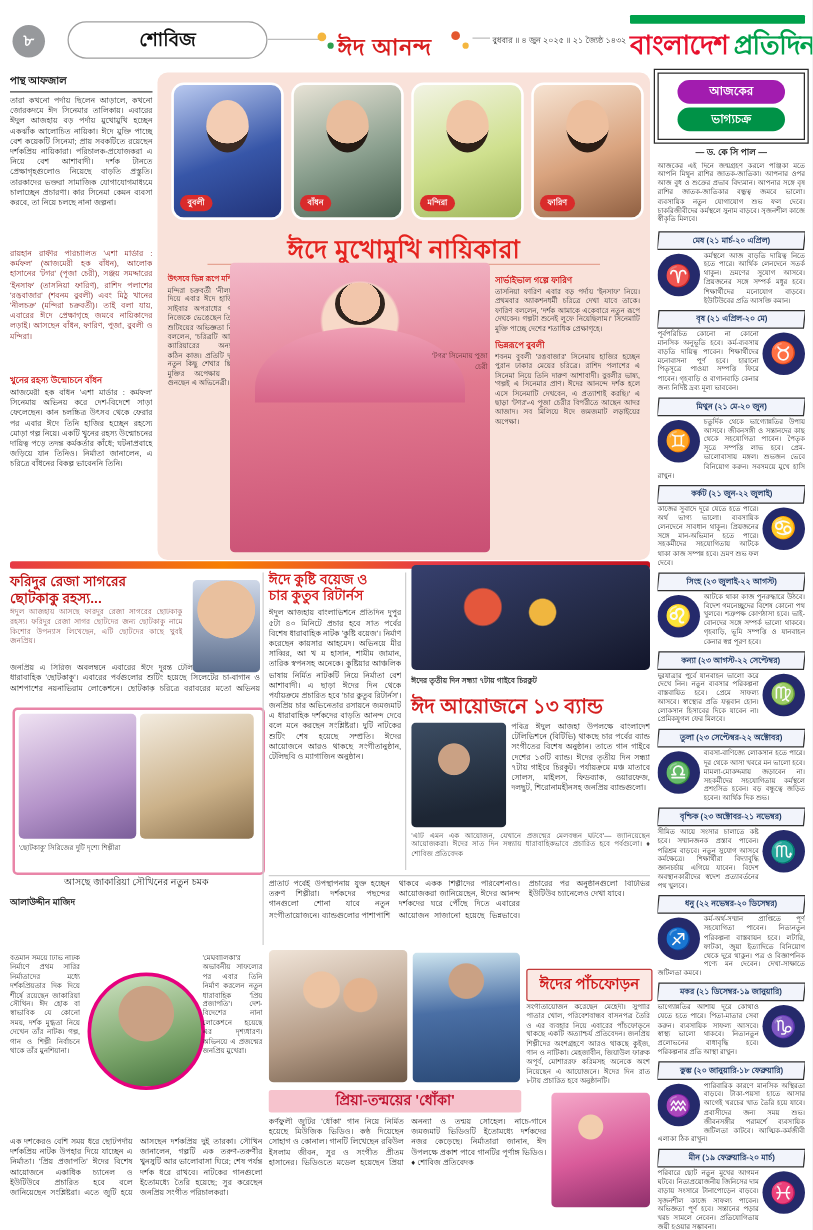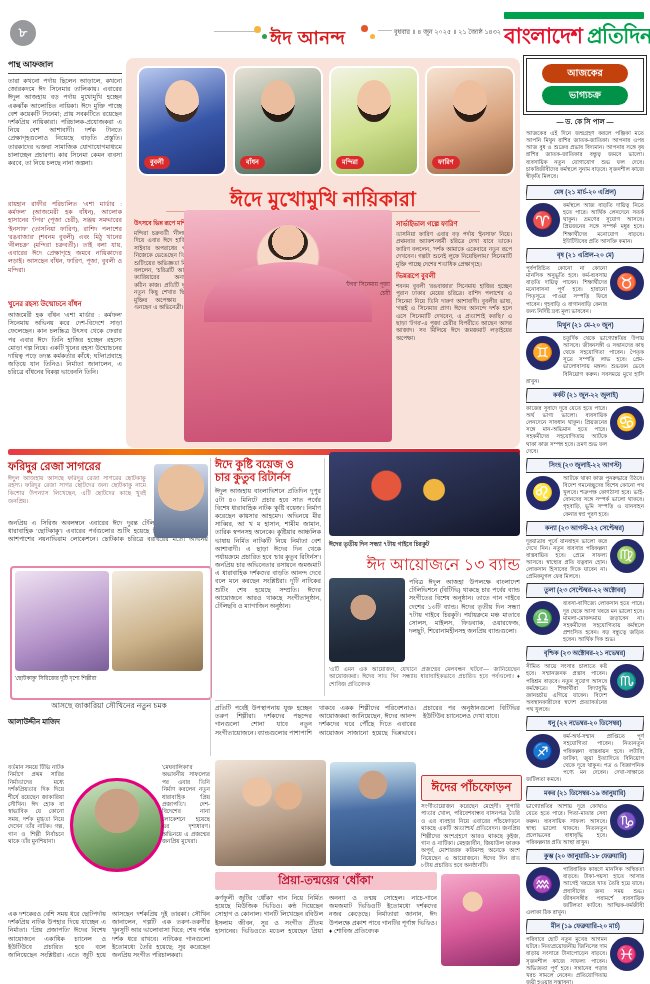--- a/index.html
+++ b/index.html
@@ -29,21 +29,21 @@
   .star-card{width:86px;height:106px;border-radius:10px;border:2px solid #ffffff;position:absolute;top:8px;overflow:hidden;}
   .star-badge{position:absolute;bottom:5px;left:5px;background:#d92b2b;color:#fff;border-radius:8px;
          padding:1px 6px;font-size:6.4px;font-weight:bold;}
   .lead-headline{font-size:20px;font-weight:bold;color:#e5231f;text-align:center;letter-spacing:.3px;}
   .byline{font-size:8px;font-weight:bold;color:#111;}
   .photo{border-radius:4px;}
   .caption{font-size:6px;font-weight:bold;color:#333;}
   
   .hl-maroon{font-size:11px;font-weight:bold;color:#c21818;line-height:1.15;}
   .hl-red-sm{font-size:11px;font-weight:bold;color:#d42020;line-height:1.2;}
-  .hl-band{font-size:16px;font-weight:normal;color:#d42020;text-align:right;}
+  .hl-band{font-size:16px;font-weight:bold;color:#d42020;text-align:left;}
   .deck{font-size:5.9px;color:#8a5a5a;line-height:1.3;}
   .stills-box{border:2px solid #e985a8;border-radius:4px;background:#fff;padding:3px;}
   .kicker{font-size:7.5px;color:#222;text-align:center;}
   .hl-magenta{font-size:21px;font-weight:bold;color:#e6007e;text-align:center;}
   .ring-photo{border-radius:50%;border:3px solid #e6007e;}
   .box-red-hl{border:1px solid #c23a3a;background:#fbe9e4;color:#cf1c1c;font-weight:bold;font-size:12px;
          display:flex;align-items:center;justify-content:center;border-radius:2px;}
   .dhoka-banner{background:#f6c3cd;color:#c01330;font-weight:bold;font-size:11.5px;
          display:flex;align-items:center;justify-content:center;border-radius:2px;}
   .cols2{column-count:2;column-gap:6px;}
@@ -67,20 +67,23 @@
   .ztext{font-size:5.5px;line-height:1.3;color:#2b2b2b;text-align:justify;}
 </style>
 </head>
 <body>
 
 <div id="page">
 
   <div class="abs pgnum" style="left:10px;top:20px;">
     <span>৮</span>
   </div>
+  <div class="abs section-pill" style="left:54px;top:17px;">
+    <span>শোবিজ</span>
+  </div>
   <div class="abs" style="left:214px;top:31px;width:42px;height:1px;background:#bdbdbd;"></div>
   <div class="abs" style="left:256px;top:18px;width:118px;height:30px;">
     <span class="dot" style="left:-2px;top:8px;width:7px;height:7px;background:#f4b63f;"></span>
     <span class="dot" style="left:6px;top:16px;width:5px;height:5px;background:#2e9e4f;"></span>
     <span class="eid-banner abs" style="left:14px;top:6px;">ঈদ আনন্দ</span>
     <span class="dot" style="right:6px;top:7px;width:7px;height:7px;background:#e4572e;"></span>
     <span class="dot" style="right:-1px;top:16px;width:5px;height:5px;background:#f4b63f;"></span>
   </div>
   <div class="abs" style="left:378px;top:30px;width:14px;height:1px;background:#bdbdbd;"></div>
   <div class="abs date-txt" style="left:394px;top:27px;">বুধবার ॥ ৪ জুন ২০২৫ ॥ ২১ জ্যৈষ্ঠ ১৪৩২</div>
@@ -139,20 +142,21 @@
       <div class="tiny-txt just">তাসনিয়া ফারিণ এবার বড় পর্দায় 'ইনসাফ' নিয়ে। প্রথমবার অ্যাকশনধর্মী চরিত্রে দেখা যাবে তাকে। ফারিণ বললেন, 'দর্শক আমাকে একেবারে নতুন রূপে দেখবেন। গল্পটা শুনেই লুফে নিয়েছিলাম।' সিনেমাটি মুক্তি পাচ্ছে দেশের শতাধিক প্রেক্ষাগৃহে।</div>
       <div class="red-sub">ভিন্নরূপে বুবলী</div>
       <div class="tiny-txt just">শবনম বুবলী 'রঙবাজার' সিনেমায় হাজির হচ্ছেন পুরান ঢাকার মেয়ের চরিত্রে। রাশিদ পলাশের এ সিনেমা নিয়ে তিনি দারুণ আশাবাদী। বুবলীর ভাষ্য, 'গল্পই এ সিনেমার প্রাণ। ঈদের আনন্দে দর্শক হলে এসে সিনেমাটি দেখবেন, এ প্রত্যাশাই করছি।' এ ছাড়া 'টগর'-এ পূজা চেরীর বিপরীতে আছেন আদর আজাদ। সব মিলিয়ে ঈদে জমজমাট লড়াইয়ের অপেক্ষা।</div>
     </div>
   </div>
 
   <div class="abs" style="left:8px;top:449px;width:512px;height:6px;background:linear-gradient(90deg,#e63946,#f77f00,#e63946,#c1121f);border-radius:2px;"></div>
 
   <div class="abs" style="left:8px;top:460px;width:200px;">
     <div class="hl-maroon">ফরিদুর রেজা সাগরের</div>
+    <div class="hl-maroon">ছোটকাকু রহস্য...</div>
     <div class="deck just ov" style="width:138px;height:42px;margin-top:2px;">ঈদুল আজহায় আসছে ফরিদুর রেজা সাগরের ছোটকাকু রহস্য। ফরিদুর রেজা সাগর ছোটদের জন্য ছোটকাকু নামে কিশোর উপন্যাস লিখেছেন, এটি ছোটদের কাছে খুবই জনপ্রিয়।</div>
     <div class="abs photo" style="left:146px;top:4px;width:54px;height:74px;background:radial-gradient(circle at 50% 32%,#e9c09e 0 40%,transparent 41%),linear-gradient(180deg,#cfd8e8 0%,#5d6f8e 100%);"></div>
     <div class="body-txt just ov" style="height:22px;margin-top:2px;">জনপ্রিয় এ সিরিজ অবলম্বনে এবারের ঈদে দুরন্ত টেলিভিশনে প্রচারিত হবে ধারাবাহিক 'ছোটকাকু'। এবারের পর্বগুলোর শুটিং হয়েছে সিলেটের চা-বাগান ও আশপাশের নয়নাভিরাম লোকেশনে। ছোটকাকু চরিত্রে বরাবরের মতো অভিনয় করেছেন আফজাল হোসেন। পরিবারের সবাই মিলে দেখার মতো এ আয়োজন। ♦ শোবিজ প্রতিবেদক</div>
   </div>
   <div class="abs stills-box" style="left:10px;top:566px;width:192px;height:124px;">
     <div style="display:flex;gap:3px;">
       <div class="photo" style="width:94px;height:100px;background:linear-gradient(160deg,#efe2f2 0%,#b493c9 60%,#7b5e9a 100%);"></div>
       <div class="photo" style="width:91px;height:100px;background:linear-gradient(160deg,#f3ece0 0%,#cbb189 60%,#8d7350 100%);"></div>
     </div>
     <div class="caption" style="margin-top:3px;font-weight:normal;font-size:5.6px;">'ছোটকাকু' সিরিজের দুটি দৃশ্যে শিল্পীরা</div>
@@ -189,29 +193,29 @@
   <div class="abs body-txt just cols2 ov" style="left:8px;top:910px;width:202px;height:70px;">এক দশকেরও বেশি সময় ধরে ছোটপর্দায় দর্শকপ্রিয় নাটক উপহার দিয়ে যাচ্ছেন এ নির্মাতা। 'প্রিয় প্রজাপতি' ঈদের বিশেষ আয়োজনে একাধিক চ্যানেল ও ইউটিউবে প্রচারিত হবে বলে জানিয়েছেন সংশ্লিষ্টরা। এতে জুটি হয়ে আসছেন দর্শকপ্রিয় দুই তারকা। সৌখিন জানালেন, গল্পটি এক তরুণ-তরুণীর খুনসুটি আর ভালোবাসা ঘিরে; শেষ পর্যন্ত দর্শক ধরে রাখবে। নাটকের গানগুলো ইতোমধ্যে তৈরি হয়েছে; সুর করেছেন জনপ্রিয় সংগীত পরিচালকরা।</div>
 
   <div class="abs photo" style="left:215px;top:760px;width:111px;height:106px;background:radial-gradient(circle at 38% 30%,#ecc3a2 0 14%,transparent 15%),radial-gradient(circle at 66% 34%,#e3b38f 0 13%,transparent 14%),linear-gradient(165deg,#f0e4d8 0%,#b49b86 60%,#6f5a48 100%);"></div>
   <div class="abs photo" style="left:330px;top:762px;width:86px;height:104px;background:radial-gradient(circle at 50% 22%,#caa184 0 15%,transparent 16%),linear-gradient(175deg,#cfe6f0 0%,#4a6fa5 45%,#2b4a77 100%);"></div>
 
   <div class="abs box-red-hl" style="left:421px;top:775px;width:99px;height:24px;">
     <span>ঈদের পাঁচফোড়ন</span>
   </div>
   <div class="abs tiny-txt just ov" style="left:421px;top:803px;width:99px;height:64px;">সংগীতায়োজন করেছেন মেহেদী। সুপারি পাতার খোল, পরিবেশবান্ধব বাসনপত্র তৈরি ও এর ব্যবহার নিয়ে এবারের পাঁচফোড়নে থাকছে একটি অত্যাশ্চর্য প্রতিবেদন। জনপ্রিয় শিল্পীদের অংশগ্রহণে আরও থাকছে কুইজ, গান ও নাটিকা। মেহজাবীন, জিয়াউল ফারুক অপূর্ব, মোশাররফ করিমসহ অনেকে অংশ নিয়েছেন এ আয়োজনে। ঈদের দিন রাত ৮টায় প্রচারিত হবে অনুষ্ঠানটি।</div>
 
-  <div class="abs dhoka-banner" style="left:215px;top:872px;width:222px;height:18px;">
+  <div class="abs dhoka-banner" style="left:215px;top:872px;width:202px;height:18px;">
     <span>প্রিয়া-তন্ময়ের 'ধোঁকা'</span>
   </div>
   <div class="abs body-txt just cols2 ov" style="left:215px;top:894px;width:222px;height:86px;">কর্ণফুলী জুটির 'ধোঁকা' গান নিয়ে নির্মিত হয়েছে মিউজিক ভিডিও। কণ্ঠ দিয়েছেন সোহাগ ও কোনাল। গানটি লিখেছেন রবিউল ইসলাম জীবন, সুর ও সংগীত প্রীতম হাসানের। ভিডিওতে মডেল হয়েছেন প্রিয়া অনন্যা ও তন্ময় সোহেল। নাচে-গানে জমজমাট ভিডিওটি ইতোমধ্যে দর্শকদের নজর কেড়েছে। নির্মাতারা জানান, ঈদ উপলক্ষে প্রকাশ পাবে গানটির পূর্ণাঙ্গ ভিডিও। ♦ শোবিজ প্রতিবেদক</div>
   <div class="abs photo" style="left:441px;top:874px;width:79px;height:92px;background:radial-gradient(circle at 40% 30%,#f2cdae 0 12%,transparent 13%),linear-gradient(165deg,#f5a9c9 0%,#d95b9a 55%,#8e2f6b 100%);"></div>
 
   <div class="abs horo">
     <div class="horo-frame">
-      <span class="horo-badge" style="background:#c2410c;">আজকের</span>
+      <span class="horo-badge" style="background:#a21caf;">আজকের</span>
       <span class="horo-badge" style="background:#009247;margin-top:3px;">ভাগ্যচক্র</span>
     </div>
     <div class="horo-byline">
       — <span>ড. কে সি পাল</span> —
     </div>
     <div class="ztext ov" style="height:52px;">আজকের এই দিনে জন্মগ্রহণ করলে পঞ্জিকা মতে আপনি মিথুন রাশির জাতক-জাতিকা। আপনার ওপর আজ বুধ ও শুক্রের প্রভাব বিদ্যমান। আপনার সঙ্গে বৃষ রাশির জাতক-জাতিকার বন্ধুত্ব জমবে ভালো। ব্যবসায়িক নতুন যোগাযোগ শুভ ফল দেবে। চাকরিজীবীদের কর্মস্থলে সুনাম বাড়বে। সৃজনশীল কাজে স্বীকৃতি মিলবে।</div>
 
     <div class="zrow">
       <div class="zhead"><span><span>মেষ</span> <span>(২১ মার্চ-২০ এপ্রিল)</span></span></div>
       <div class="zicon">

